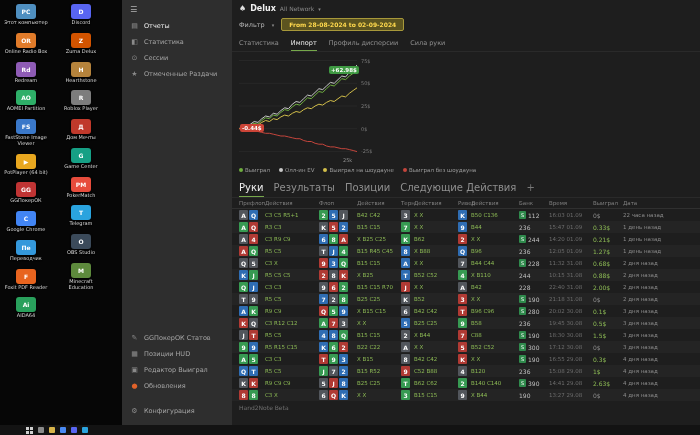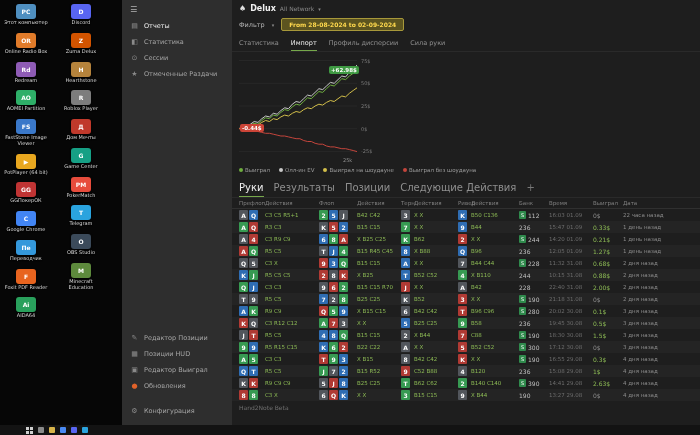--- a/index.html
+++ b/index.html
@@ -189,21 +189,21 @@
         <span class="side-label">Сессии</span>
       </div>
       <div class="side-item">
         <span class="side-icon">★</span>
         <span class="side-label">Отмеченные Раздачи</span>
       </div>
     </div>
   <div class="side-menu side-menu-bottom">
       <div class="side-item">
         <span class="side-icon">✎</span>
-        <span class="side-label">Редактор Позиции</span>
+        <span class="side-label">GGПокерОК Статов</span>
       </div>
       <div class="side-item">
         <span class="side-icon">▦</span>
         <span class="side-label">Позиции HUD</span>
       </div>
       <div class="side-item">
         <span class="side-icon">▣</span>
         <span class="side-label">Редактор Выиграл</span>
       </div>
       <div class="side-item">

